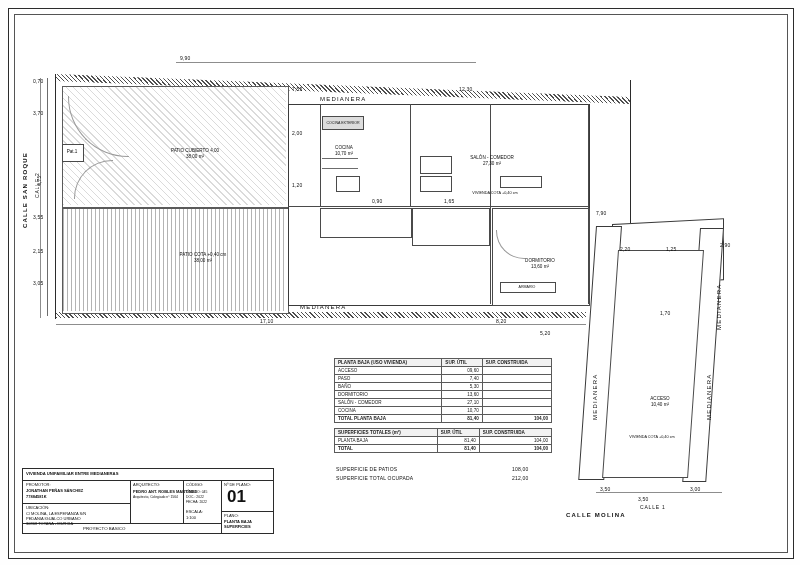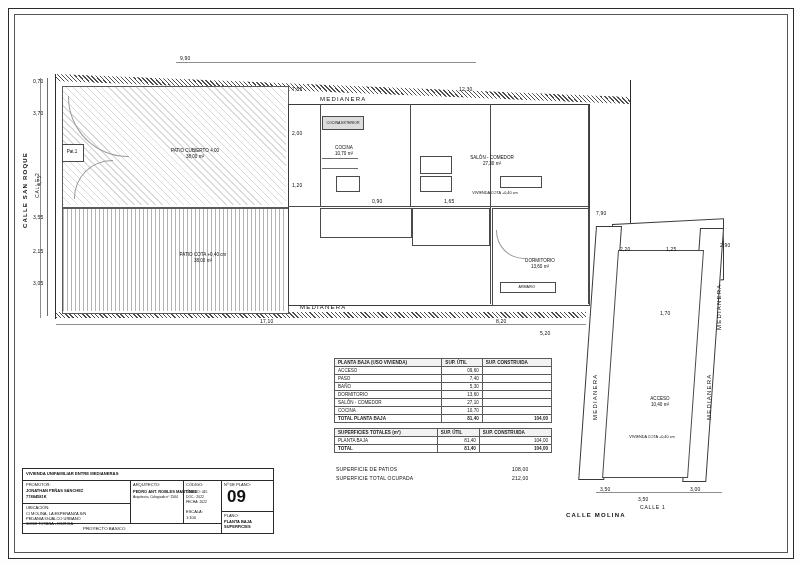--- a/index.html
+++ b/index.html
@@ -259,20 +259,20 @@
     <div class="tb-cell" style="left:110px;top:26px;font-size:3.4px;">Arquitecto, Colegiado nº 1564</div>
 
     <div class="tb-cell" style="left:163px;top:13px;">CÓDIGO:</div>
     <div class="tb-cell" style="left:163px;top:21px;white-space:pre-line;font-size:3.4px;">CODIGO: 045
 DOC.: 2022
 FECHA: 2022</div>
     <div class="tb-cell" style="left:163px;top:40px;">ESCALA:</div>
     <div class="tb-cell" style="left:163px;top:46px;">1:100</div>
 
     <div class="tb-cell" style="left:201px;top:13px;">Nº DE PLANO:</div>
-    <div class="tb-num" style="left:204px;top:18px;">09</div>
+    <div class="tb-num" style="left:204px;top:18px;">01</div>
     <div class="tb-cell" style="left:201px;top:44px;">PLANO:</div>
     <div class="tb-cell" style="left:201px;top:50px;white-space:pre-line;font-weight:bold;">PLANTA BAJA
 SUPERFICIES</div>
 
     <div class="tb-cell" style="left:60px;top:57px;font-size:4.4px;">PROYECTO BÁSICO</div>
   </div>
 </div>
 
 </body></html>

